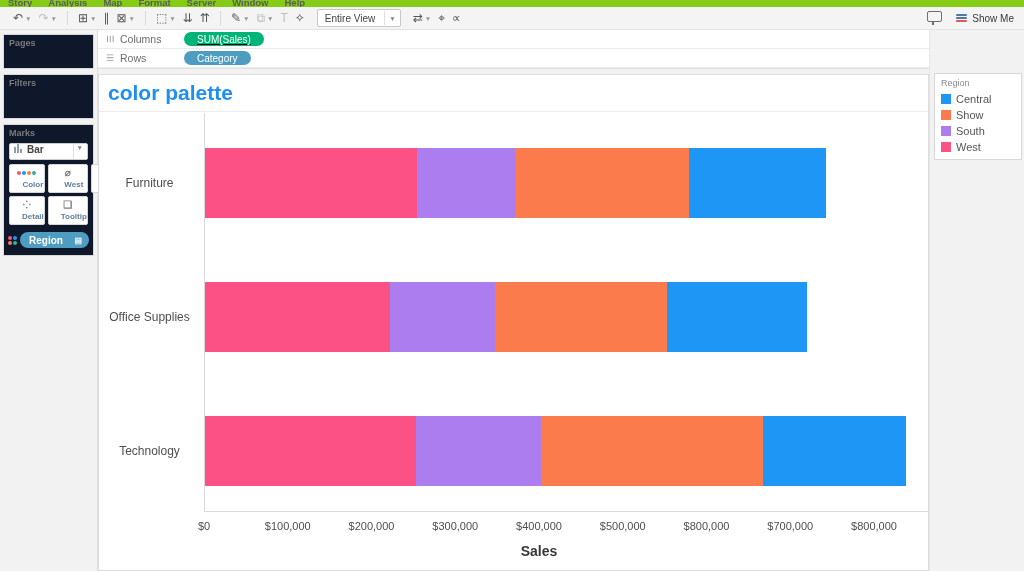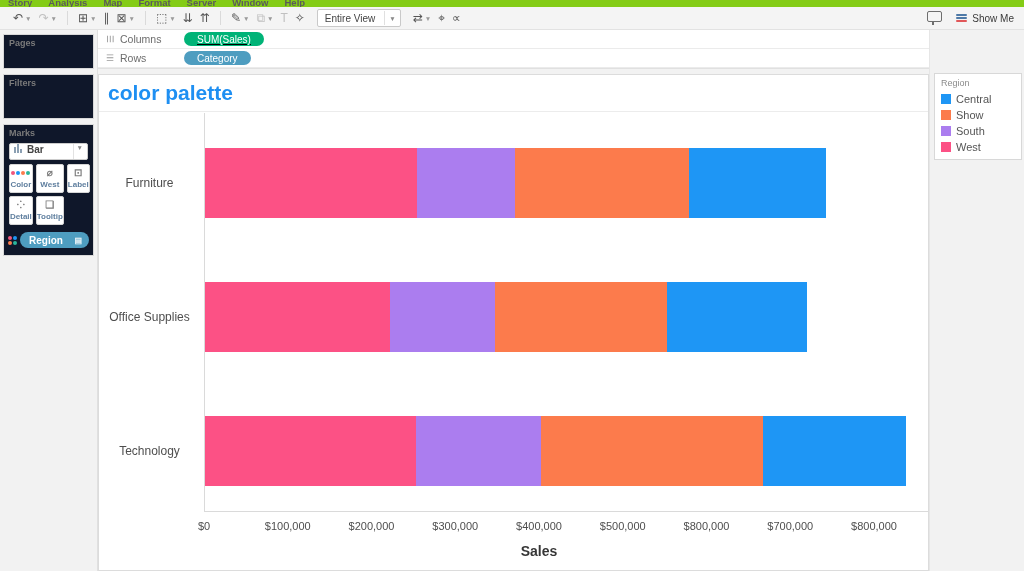--- a/index.html
+++ b/index.html
@@ -39,21 +39,21 @@
   .mark-type{margin:2px 5px 0;height:15px;border:1px solid #cccccc;border-radius:2px;display:flex;
              font-size:10px;color:#444;padding:0 4px;gap:4px;background:#fff;}
   .mini-bars{width:9px;height:9px;display:flex;align-items:flex-end;gap:1px;}
   .mini-bars i{width:2px;background:#8ca0b3;}
   .mini-bars i:nth-child(1){height:6px;} .mini-bars i:nth-child(2){height:9px;} .mini-bars i:nth-child(3){height:4px;}
   .mark-type .dd{margin-left:auto;font-size:6.5px;color:#888;border-left:1px solid #e2e2e2;padding-left:3px;}
   .marks-grid{display:grid;grid-template-columns:repeat(3,1fr);gap:3px;margin:4px 5px 0;}
   .mark-btn{background:#fff;border:1px solid #d6d6d6;border-radius:2px;height:27px;display:flex;
             flex-direction:column;align-items:center;justify-content:center;gap:2px;}
   .mark-btn .mi{font-size:10px;color:#7d7d7d;line-height:1;height:10px;display:flex;align-items:center;}
-  .mark-btn .ml{font-size:8px;color:#5e7e9e;}
+  .mark-btn .ml{font-size:8px;color:#5e7e9e;margin-left:12px;}
   .color-dots{display:grid;grid-template-columns:4px 4px;gap:1px;}
   .color-dots i{width:4px;height:4px;border-radius:50%;}
   .region-row{display:flex;align-items:center;gap:3px;margin:7px 4px 0;}
   .region-pill{flex:1;height:16px;border-radius:8px;color:#fff;font-size:10px;display:flex;
                align-items:center;padding:0 7px 0 9px;}
   .region-pill .pill-icon{margin-left:auto;font-size:8px;opacity:.9;}
   
   .center{flex:1;display:flex;flex-direction:column;min-width:0;background:#f2f2f2;}
   .shelves{background:#fff;border-bottom:1px solid #e0e0e0;}
   .shelf-row{height:18px;display:flex;align-items:center;border-bottom:1px solid #ebebeb;padding-left:8px;}

